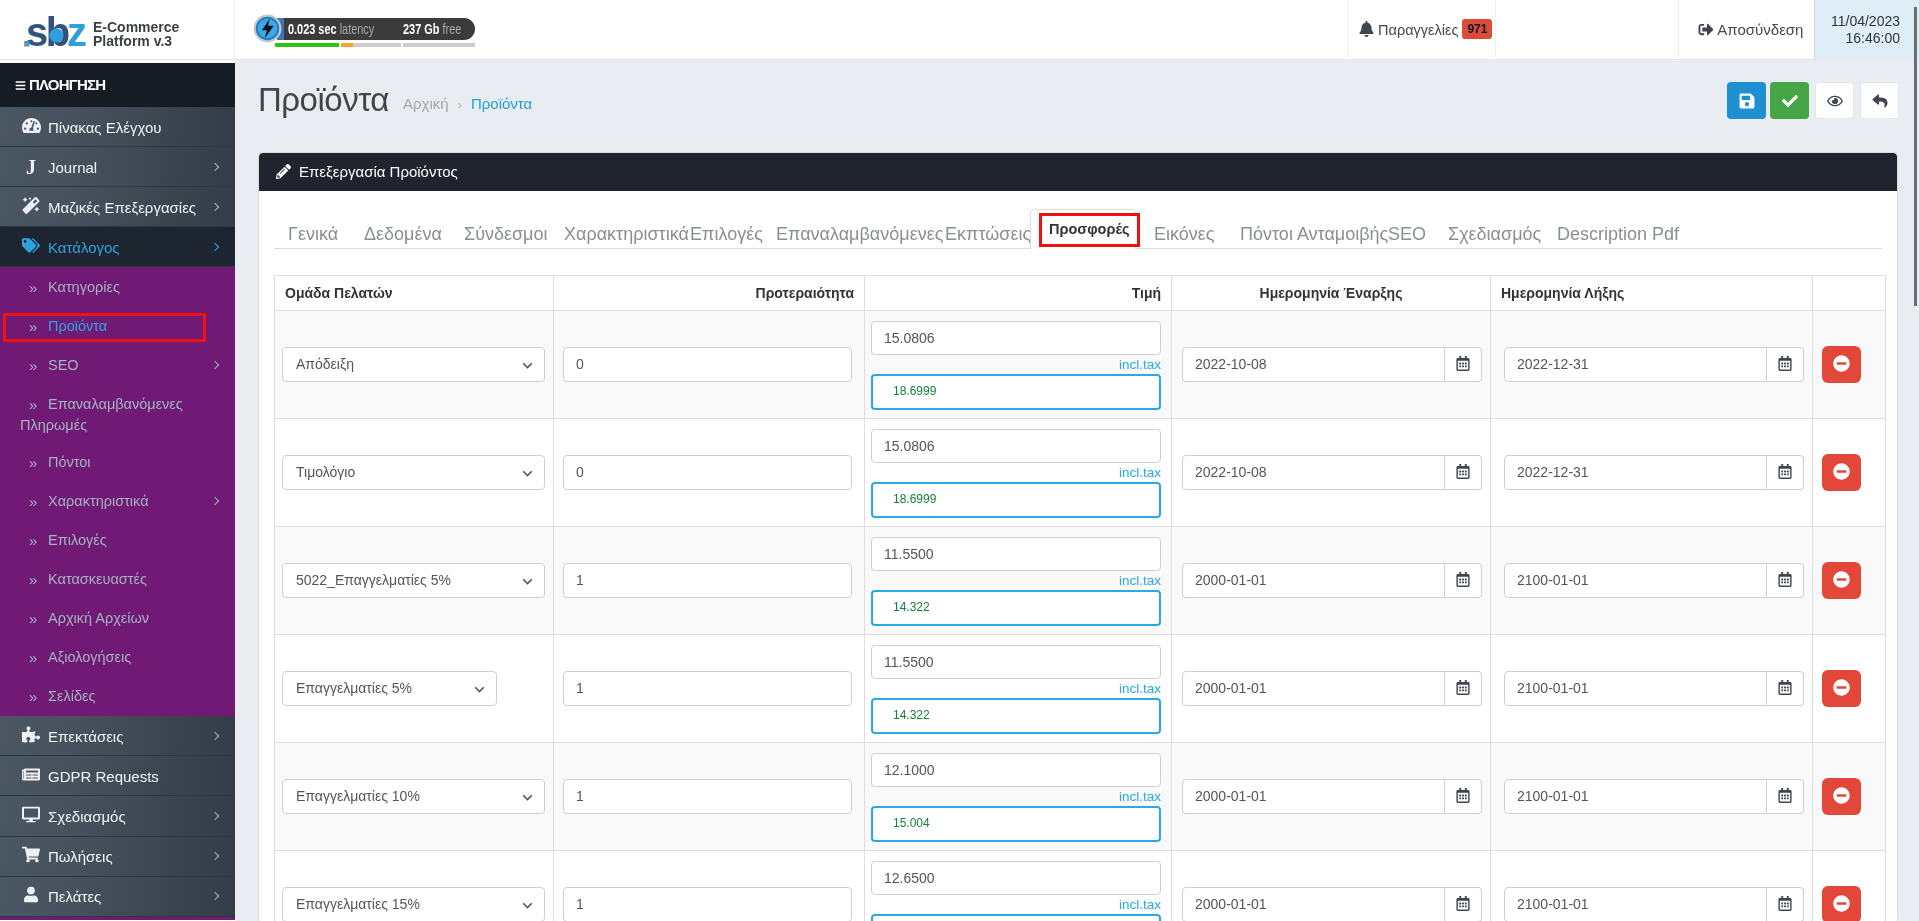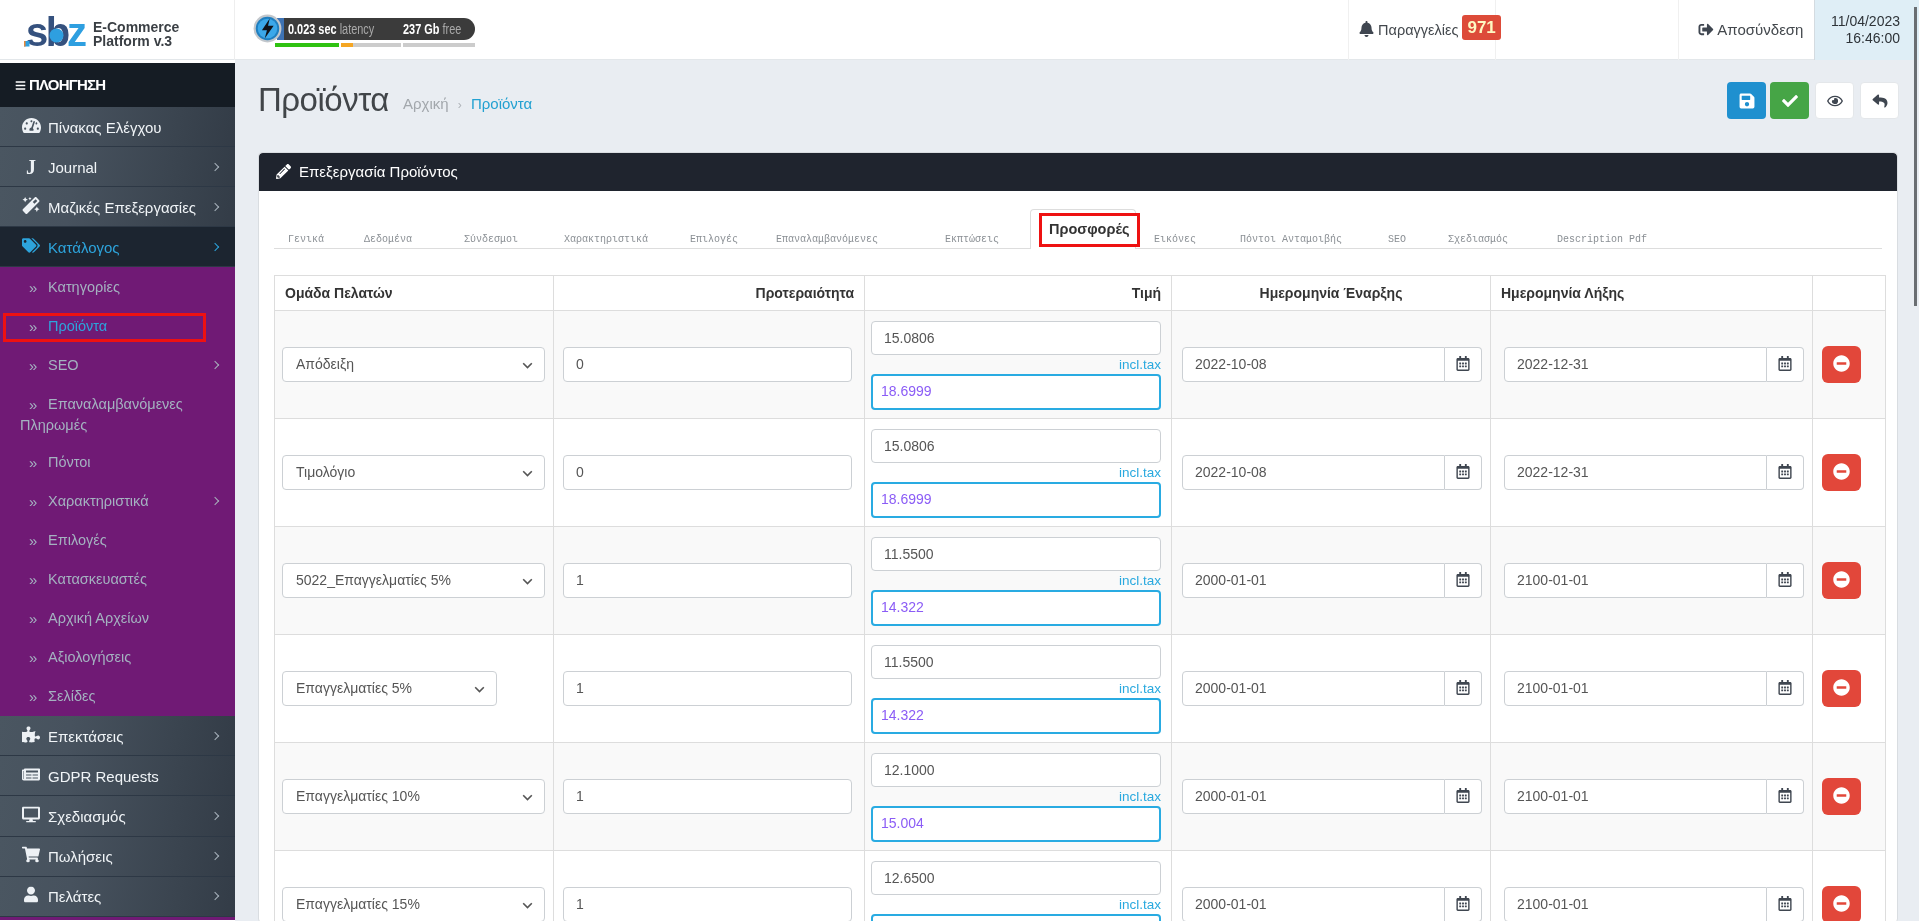--- a/index.html
+++ b/index.html
@@ -42,36 +42,36 @@
 .hbtn { position:absolute; top:22px; width:39px; height:37px; border-radius:4px; }
 .hbtn svg { position:absolute; left:50%; top:50%; transform:translate(-50%,-50%); }
 #btn-save { background:#1f90cf; }
 #btn-ok { background:#46a546; }
 #btn-eye,#btn-back { background:#ffffff; border:1px solid #e4e7ea; }
 
 #panel { position:absolute; left:23px; top:92px; width:1640px; height:771px; background:#ffffff; border:1px solid #d9dde1; border-radius:4px; overflow:hidden; }
 #phead { height:38px; background:#1f242e; border-radius:4px 4px 0 0; color:#ffffff; font-size:15px; line-height:38px; padding-left:17px; }
 #phead svg { vertical-align:-2px; margin-right:8px; }
 #tabs { position:absolute; left:15px; top:38px; right:15px; height:58px; border-bottom:1px solid #ddd; }
-.tab { position:absolute; top:43px; font-size:10px; color:#8a8f94; white-space:nowrap;font-family:Liberation Mono, monospace; }
+.tab { position:absolute; top:33px; font-size:18px; color:#8a8f94; white-space:nowrap; }
 #tabactive { position:absolute; border:3px solid #ee1111; background:#fff; font-weight:bold; color:#333; font-size:14.5px; white-space:nowrap; }
 
 #otable { position:absolute; left:15px; top:122px; border-collapse:collapse; table-layout:fixed; width:1611px; background:#fff; }
 #otable th, #otable td { border:1px solid #dddddd; vertical-align:middle; }
 #otable th { height:35px; font-size:14px; color:#333; padding:0 10px; }
 #otable td { padding:0 10px; }
 #otable tr.odd td { background:#f9f9f9; }
 #otable tr.body td { height:108px; }
 .sel { position:relative; width:100%; height:35px; border:1px solid #ccd0d4; border-radius:4px; background:#fff; font-size:14px; color:#555; line-height:33px; padding-left:13px; }
 .sel svg { position:absolute; right:11px; top:14px; }
 .inp { width:100%; height:35px; border:1px solid #ccd0d4; border-radius:4px; background:#fff; font-size:14px; color:#555; line-height:33px; padding-left:12px; }
 .pricewrap { position:relative; margin-left:-4px; margin-top:1.5px; width:290px; }
 .pricewrap .inp { height:34px; line-height:32px; }
 .incl { text-align:right; color:#29a9df; font-size:13.5px; height:17px; line-height:17px; margin:1px 0 1px; }
-.inp2 { width:100%; height:36px; border:2px solid #29abe2; border-radius:4px; color:#8b5cf6; font-size:14px; line-height:31px; padding-left:8px; background:#fff; }
+.inp2 { width:100%; height:36px; border:2px solid #29abe2; border-radius:4px; color:#15803d; font-size:12px; line-height:31px; padding-left:20px; background:#fff; }
 .dgroup { display:flex; width:300px; }
 .dgroup .inp { border-radius:4px 0 0 4px; width:263px; }
 .daddon { width:37px; height:35px; border:1px solid #ccd0d4; border-left:none; border-radius:0 4px 4px 0; background:#fff; text-align:center; padding-top:8px; }
 .rmbtn { width:39px; height:37px; background:#e2473a; border-radius:6px; text-align:center; padding-top:9px; margin-left:1px; }
 
 #sbthumb { position:absolute; right:2.5px; top:7px; width:2.5px; height:299px; background:#6a6e72; z-index:10; }
 </style>
 </head>
 <body>
 <svg width="0" height="0" style="position:absolute">
@@ -113,21 +113,21 @@
 <circle cx="26" cy="26" r="21" fill="#1f7fc0"></circle>
 <circle cx="26" cy="26" r="17.5" fill="#3ba8ea"></circle>
 <path d="M30 8 L16 29 L25 29 L21 44 L37 21 L27 21 Z" fill="#10131a"></path>
 </svg>
   </div>
   <div class="hsep" style="left:1348px"></div>
   <div class="hsep" style="left:1495px"></div>
   <div class="hsep" style="left:1678px"></div>
   <div class="hitem" style="left:1359px;line-height:60px;font-size:14.5px;"><svg width="15" height="16" viewBox="0 0 448 512" style="vertical-align:-2px">
         <path fill="#3f4650" d="M224 512c35.32 0 63.97-28.65 63.97-64H160.03c0 35.35 28.65 64 63.97 64zm215.39-149.71c-19.32-20.76-55.47-51.99-55.47-154.29 0-77.7-54.48-139.9-127.94-155.16V32c0-17.67-14.32-32-31.98-32s-31.98 14.33-31.98 32v20.84C118.56 68.1 64.08 130.3 64.08 208c0 102.3-36.15 133.53-55.47 154.29-6 6.45-8.66 14.16-8.61 21.71.11 16.4 12.98 32 32.1 32h383.8c19.12 0 32-15.6 32.1-32 .05-7.55-2.61-15.27-8.61-21.71z"></path>
-      </svg> Παραγγελίες <span style="display:inline-block;background:#dd4b39;color:#fef9c3;font-size:17px;font-weight:bold;border-radius:3px;padding:4px 5px;line-height:1;vertical-align:2px;">971</span></div>
+      </svg> Παραγγελίες <span style="display:inline-block;background:#dd4b39;color:#0f172a;font-size:12px;font-weight:bold;border-radius:3px;padding:4px 5px;line-height:1;vertical-align:2px;">971</span></div>
   <div class="hitem" style="left:1698px;line-height:60px;"><svg width="16" height="15" viewBox="0 0 512 512" style="vertical-align:-2px">
         <path fill="#3f4650" d="M497 273L329 441c-15 15-41 4.5-41-17v-96H152c-13.3 0-24-10.7-24-24v-96c0-13.3 10.7-24 24-24h136V88c0-21.4 25.9-32 41-17l168 168c9.3 9.4 9.3 24.6 0 34zM192 436v-40c0-6.6-5.4-12-12-12H96c-17.7 0-32-14.3-32-32V160c0-17.7 14.3-32 32-32h84c6.6 0 12-5.4 12-12V76c0-6.6-5.4-12-12-12H96c-53 0-96 43-96 96v192c0 53 43 96 96 96h84c6.6 0 12-5.4 12-12z"></path>
       </svg> Αποσύνδεση</div>
   <div id="hdate">11/04/2023<br>16:46:00</div>
 </div>
 <div id="sidebar">
   <div style="height:2.5px;background:#ffffff"></div>
   <div id="navhead"><svg width="11" height="11" viewBox="0 0 448 512" style="vertical-align:-1px;margin-right:3px">
         <path fill="#ffffff" d="M16 132h416c8.837 0 16-7.163 16-16V76c0-8.837-7.163-16-16-16H16C7.163 60 0 67.163 0 76v40c0 8.837 7.163 16 16 16zm0 160h416c8.837 0 16-7.163 16-16v-40c0-8.837-7.163-16-16-16H16c-8.837 0-16 7.163-16 16v40c0 8.837 7.163 16 16 16zm0 160h416c8.837 0 16-7.163 16-16v-40c0-8.837-7.163-16-16-16H16c-8.837 0-16 7.163-16 16v40c0 8.837 7.163 16 16 16z"></path>
       </svg>ΠΛΟΗΓΗΣΗ</div>

